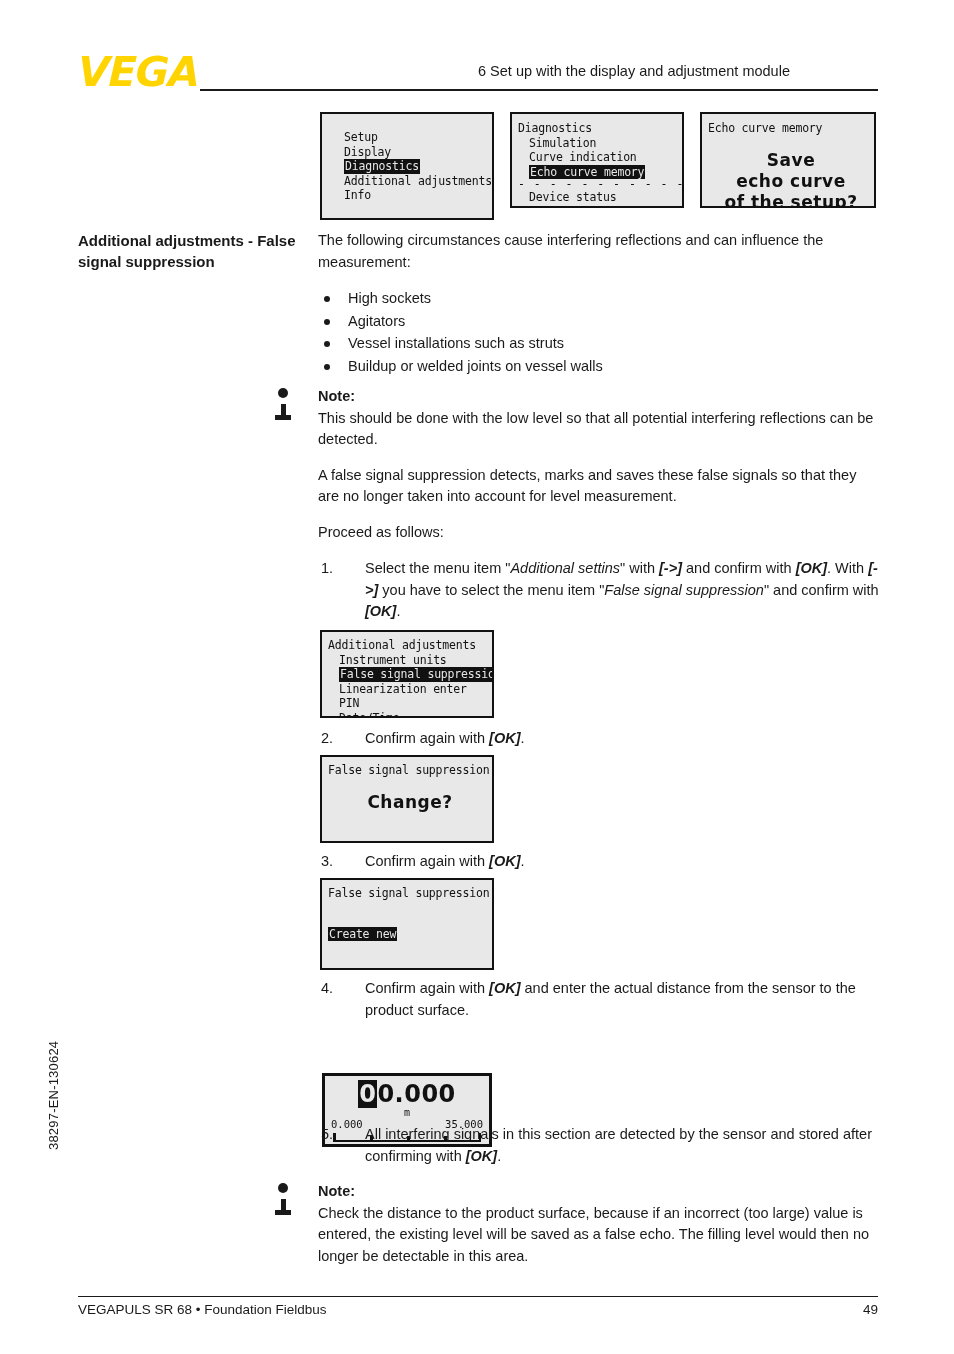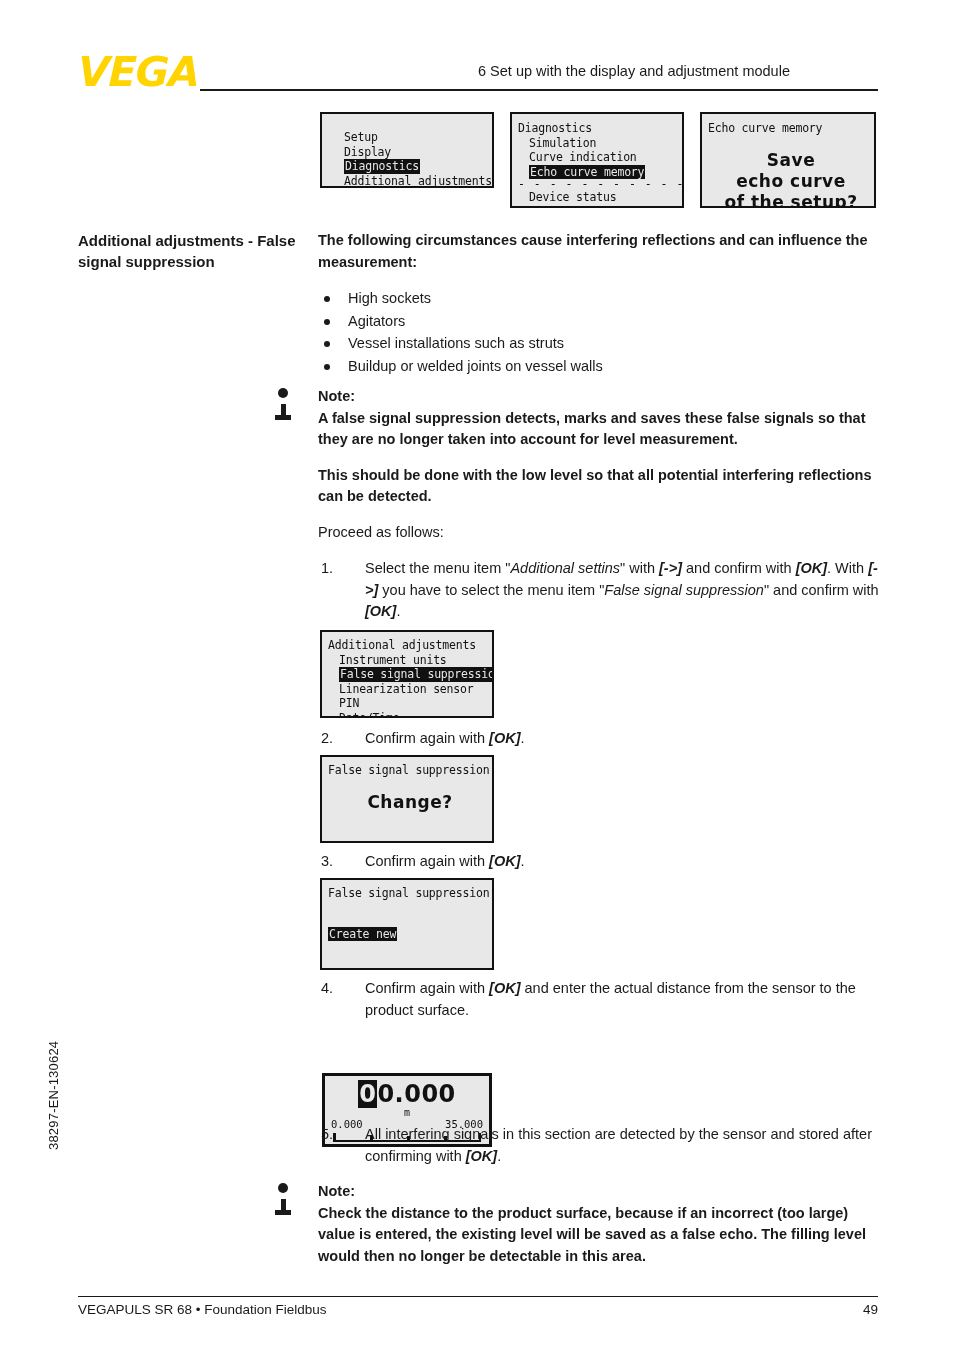--- a/index.html
+++ b/index.html
@@ -111,21 +111,21 @@
   .lcd .big {
     font-family: "DejaVu Sans", sans-serif;
     font-weight: bold;
     font-size: 17px;
     line-height: 21px;
     text-align: center;
     letter-spacing: 0.5px;
   }
 
   
-  #lcd-main-menu   { left: 320px; top: 112px; width: 174px; height: 76px; padding: 16px 0 0 22px; }
+  #lcd-main-menu   { left: 320px; top: 112px; width: 174px; height: 108px; padding: 16px 0 0 22px; }
   #lcd-diagnostics { left: 510px; top: 112px; width: 174px; height: 96px; padding: 7px 0 0 6px; }
   #lcd-echo-save   { left: 700px; top: 112px; width: 176px; height: 96px; padding: 7px 0 0 6px; }
 
   #lcd-addl-adj    { left: 320px; top: 630px; width: 174px; height: 88px; padding: 6px 0 0 6px; }
   #lcd-change      { left: 320px; top: 755px; width: 174px; height: 88px; padding: 6px 0 0 6px; }
   #lcd-create-new  { left: 320px; top: 878px; width: 174px; height: 92px; padding: 6px 0 0 6px; }
 
   #lcd-distance    { left: 322px; top: 1036px; width: 170px; height: 74px;
                      border: 3px solid #111; padding: 0; margin-top: 37px; }
 
@@ -185,21 +185,21 @@
     font-weight: bold;
     line-height: 21px;
   }
   .col {
     position: absolute;
     left: 318px;
     width: 562px;
     font-size: 14.5px;
     line-height: 21.5px;
   }
-  p.para { margin: 0 0 14px 0; font-weight: bold; }
+  p.para { margin: 0 0 14px 0; }
   p.tight { margin: 0 0 9px 0; }
 
   ul.bullets {
     list-style: none;
     margin: 0 0 15px 0;
     padding: 0;
   }
   ul.bullets li {
     position: relative;
     padding-left: 30px;
@@ -309,40 +309,40 @@
 </div>
 
 <div class="col" style="top:386px;">
   <div class="note-block">
     <div class="note-icon">
       <span class="dot"></span>
         <span class="stem"></span>
         <span class="foot"></span>
     </div>
     <p class="note-title">Note:</p>
+    <p class="para">This should be done with the low level so that all potential interfering reflections can be detected.</p>
     <p class="para">A false signal suppression detects, marks and saves these false signals so that they are no longer taken into account for level measurement.</p>
-    <p class="para">This should be done with the low level so that all potential interfering reflections can be detected.</p>
     <p class="tight">Proceed as follows:</p>
   </div>
 </div>
 
 <div class="col" style="top:558px;">
   <ol class="steps">
     <li>
       <span class="num">1.</span>
       <span>Select the menu item "</span><span class="it">Additional settins</span><span>" with </span><span class="bi">[-&gt;]</span><span> and confirm with </span><span class="bi">[OK]</span><span>. With </span><span class="bi">[-&gt;]</span><span> you have to select the menu item "</span><span class="it">False signal suppression</span><span>" and confirm with </span><span class="bi">[OK]</span><span>.</span>
     </li>
   </ol>
 </div>
 
 <div class="lcd" id="lcd-addl-adj">
   <div class="ln">Additional adjustments</div>
   <div class="ln indent">Instrument units</div>
   <div class="ln indent"><span class="hl">False signal suppression</span></div>
-  <div class="ln indent">Linearization sensor</div>
+  <div class="ln indent">Linearization enter</div>
   <div class="ln indent">PIN</div>
   <div class="ln indent">Date/Time</div>
 
 </div>
 
 <div class="col" style="top:728px;">
   <ol class="steps">
     <li>
       <span class="num">2.</span>
       <span>Confirm again with </span><span class="bi">[OK]</span><span>.</span>

